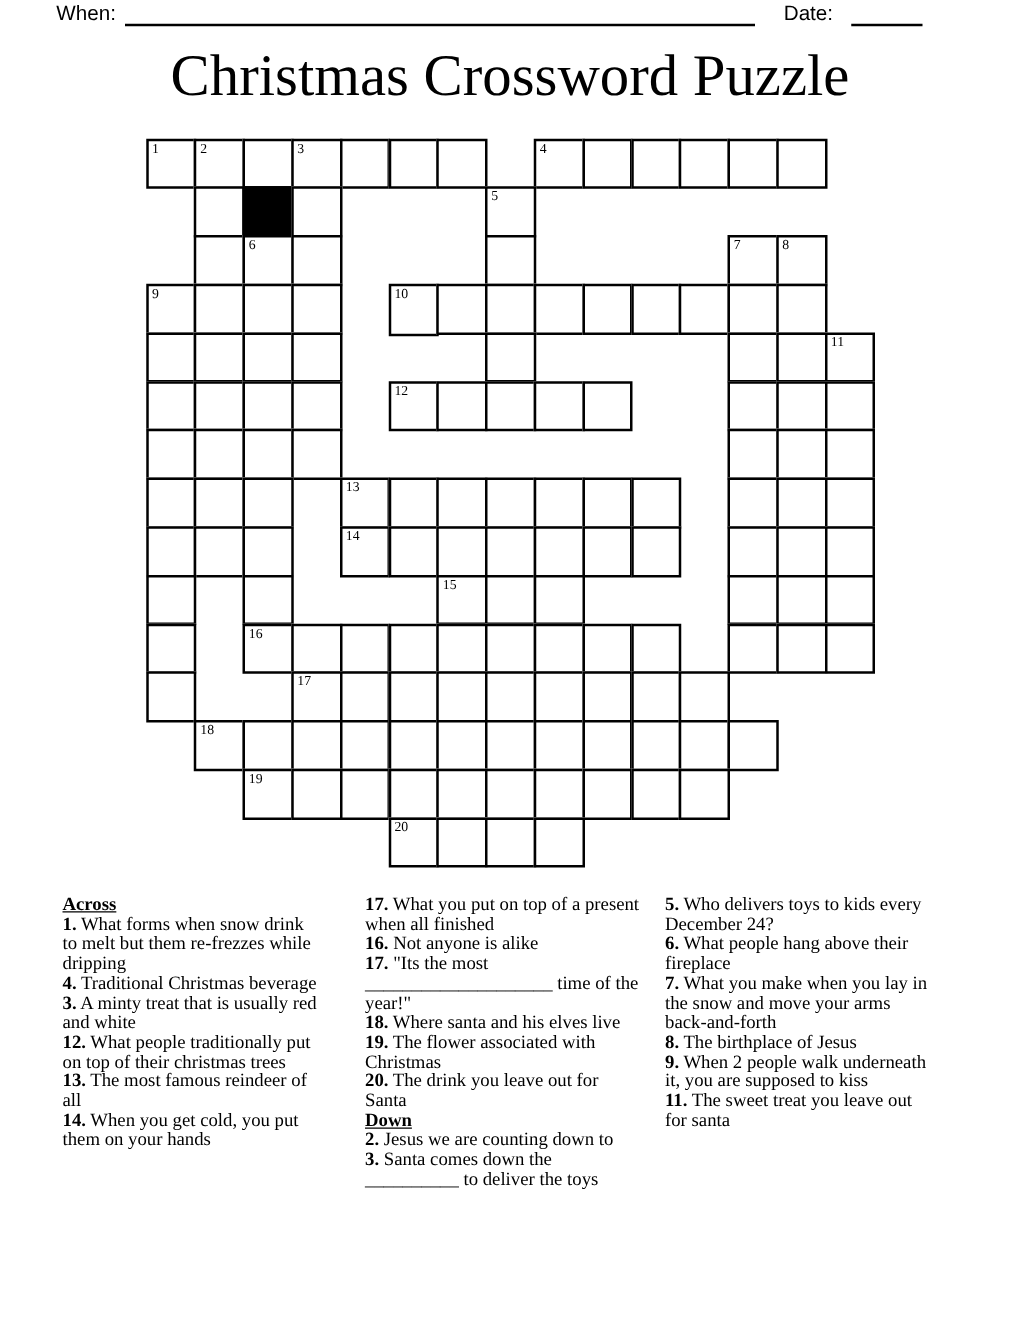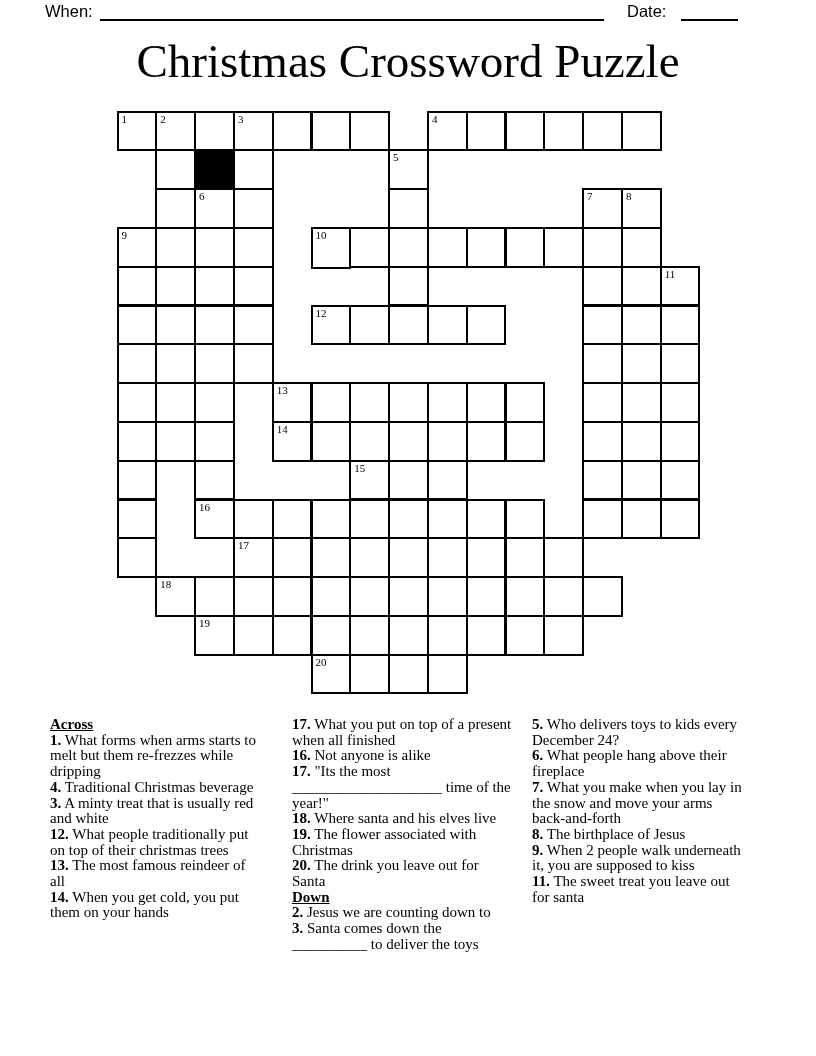--- a/index.html
+++ b/index.html
@@ -268,21 +268,21 @@
         <span class="cellnum">20</span>
       </div>
       <div class="cell" style="left: 349.3px; top: 653.7px; width: 40.8px; height: 40.8px;"></div>
       <div class="cell" style="left: 388.1px; top: 653.7px; width: 40.8px; height: 40.8px;"></div>
       <div class="cell" style="left: 426.9px; top: 653.7px; width: 40.8px; height: 40.8px;"></div>
     </div>
 
   <div id="clues">
     <div id="clue-col-0" class="clue-col">
         <div class="clue-heading">Across</div>
-        <div class="clue"><span class="cnum">1.</span><span> What forms when arms starts to melt but them re-frezzes while dripping</span></div>
+        <div class="clue"><span class="cnum">1.</span><span> What forms when snow drink to melt but them re-frezzes while dripping</span></div>
         <div class="clue"><span class="cnum">4.</span><span> Traditional Christmas beverage</span></div>
         <div class="clue"><span class="cnum">3.</span><span> A minty treat that is usually red and white</span></div>
         <div class="clue"><span class="cnum">12.</span><span> What people traditionally put on top of their christmas trees</span></div>
         <div class="clue"><span class="cnum">13.</span><span> The most famous reindeer of all</span></div>
         <div class="clue"><span class="cnum">14.</span><span> When you get cold, you put them on your hands</span></div>
       </div>
     <div id="clue-col-1" class="clue-col">
         <div class="clue"><span class="cnum">17.</span><span> What you put on top of a present when all finished</span></div>
         <div class="clue"><span class="cnum">16.</span><span> Not anyone is alike</span></div>
         <div class="clue"><span class="cnum">17.</span><span> "Its the most ____________________ time of the year!"</span></div>

